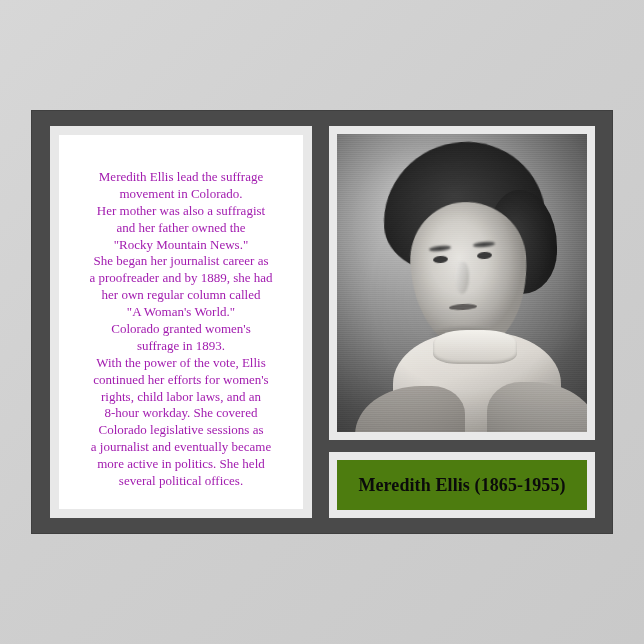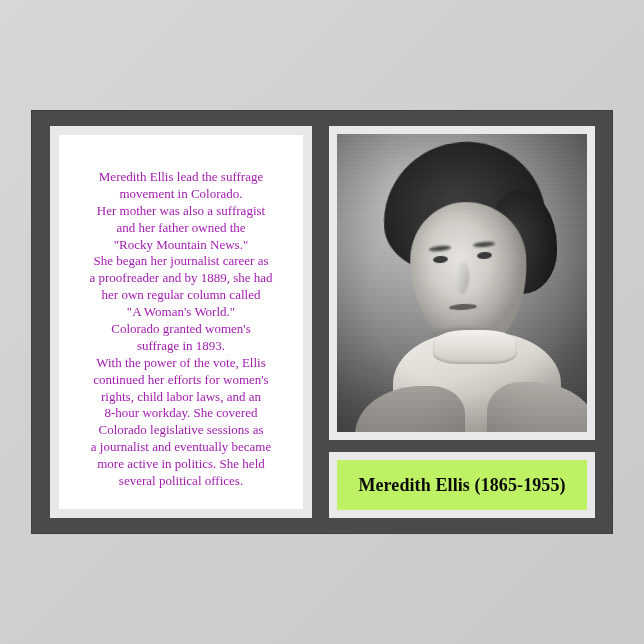--- a/index.html
+++ b/index.html
@@ -234,21 +234,21 @@
     width: 266px;
     height: 66px;
     background: #e9e9e9;
   }
   .caption-sheet {
     position: absolute;
     left: 8px;
     top: 8px;
     right: 8px;
     bottom: 8px;
-    background: #bef264;
+    background: #4d7c0f;
     display: flex;
     align-items: center;
     justify-content: center;
   }
   .caption-text {
     margin: 0;
     font-size: 18px;
     font-weight: bold;
     color: #0b0b0b;
     letter-spacing: 0.1px;

